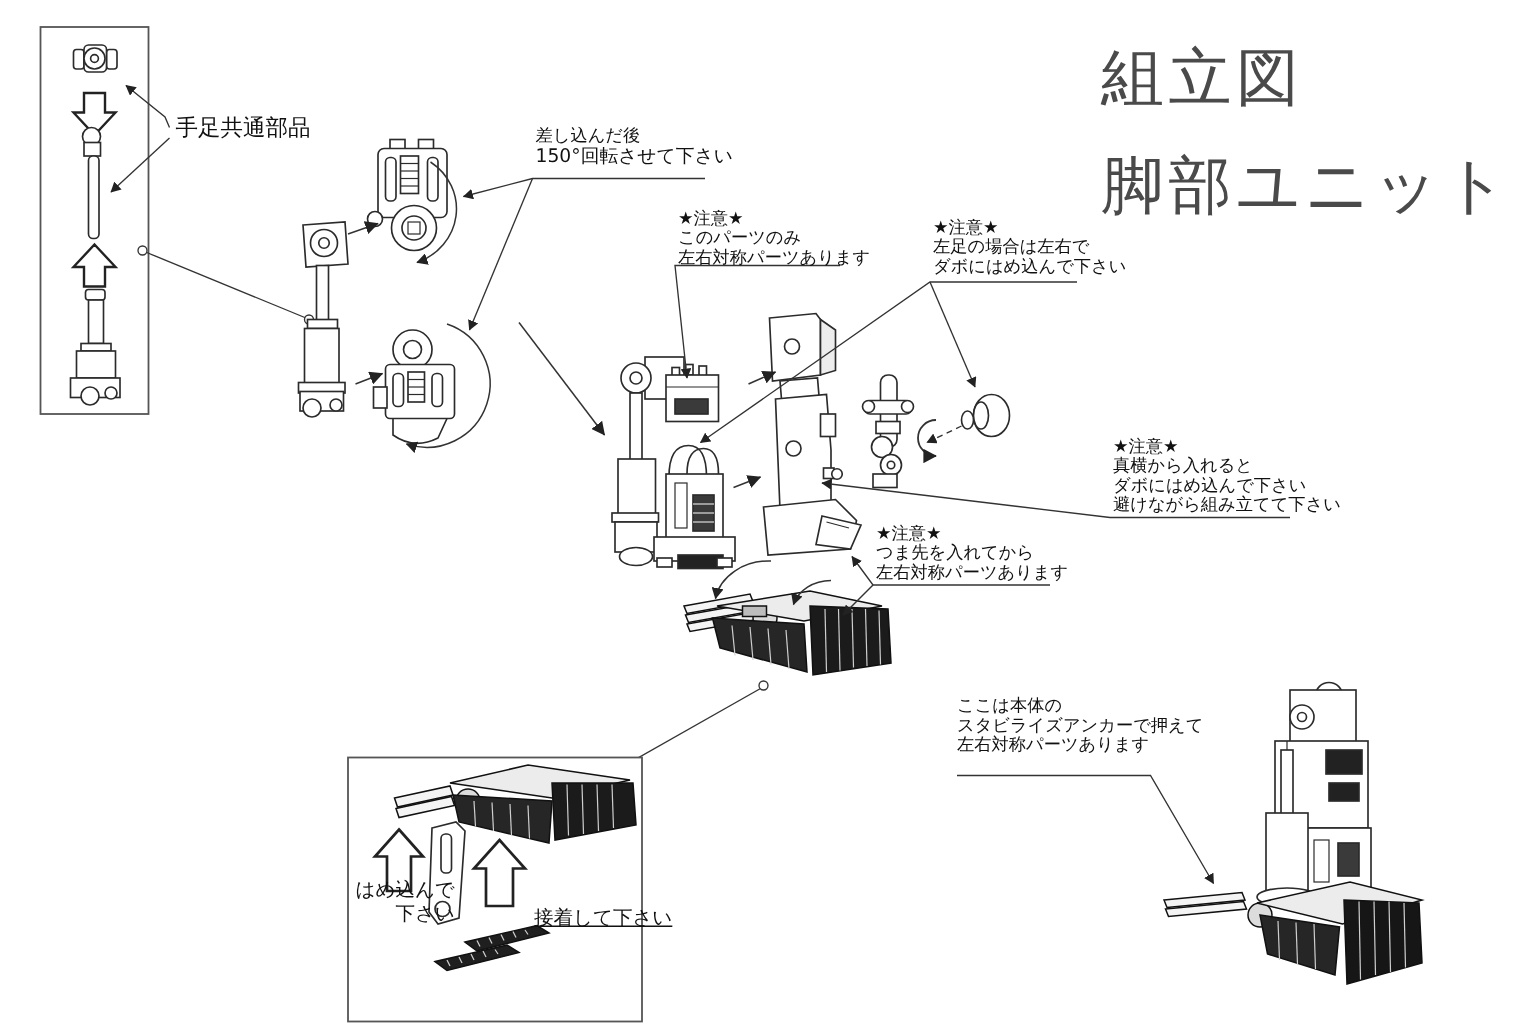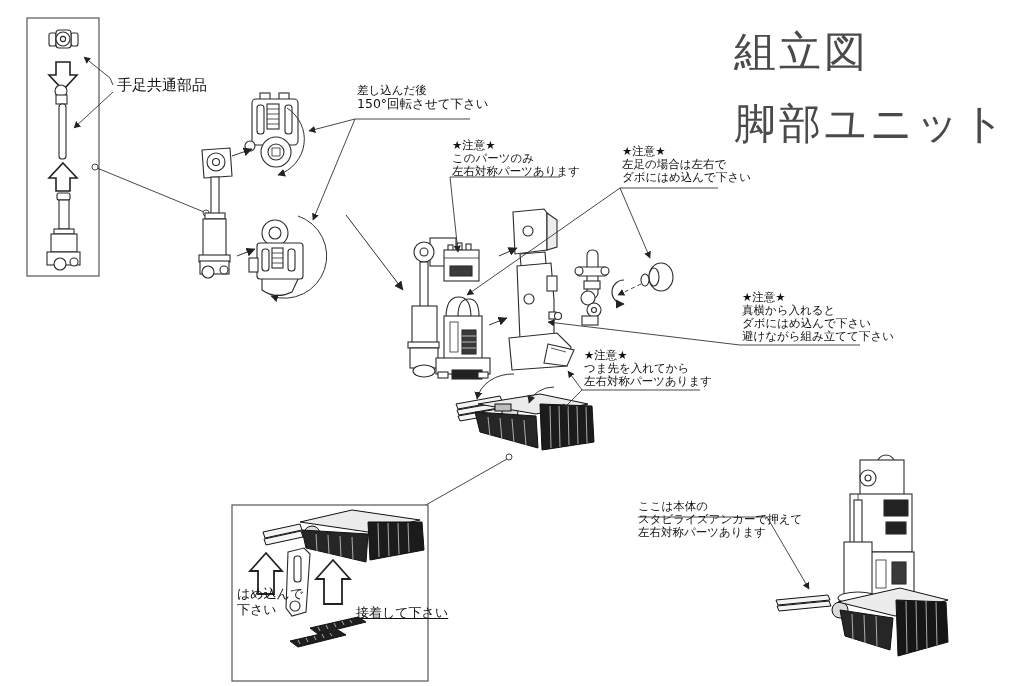--- a/index.html
+++ b/index.html
@@ -354,26 +354,26 @@
   <div>ダボにはめ込んで下さい</div>
   <div>避けながら組み立てて下さい</div>
 </div>
 
 <div class="ann" style="left:584px;top:349px;">
   <div>★注意★</div>
   <div>つま先を入れてから</div>
   <div>左右対称パーツあります</div>
 </div>
 
-<div class="ann" style="left:638px;top:500px;font-family:Liberation Mono, monospace;">
+<div class="ann" style="left:638px;top:465px;font-family:Liberation Mono, monospace;">
   <div>ここは本体の</div>
   <div>スタビライズアンカーで押えて</div>
   <div>左右対称パーツあります</div>
 </div>
 
-<div class="ann t13" style="left:237px;top:586px;">
+<div class="ann t13" style="left:237px;top:586px;text-align:right;">
   <div>はめ込んで</div>
   <div>下さい</div>
 </div>
 
 <div class="ann t13" style="left:356px;top:605px;text-decoration:underline;">接着して下さい</div>
 
 </div>
 
 </body></html>

